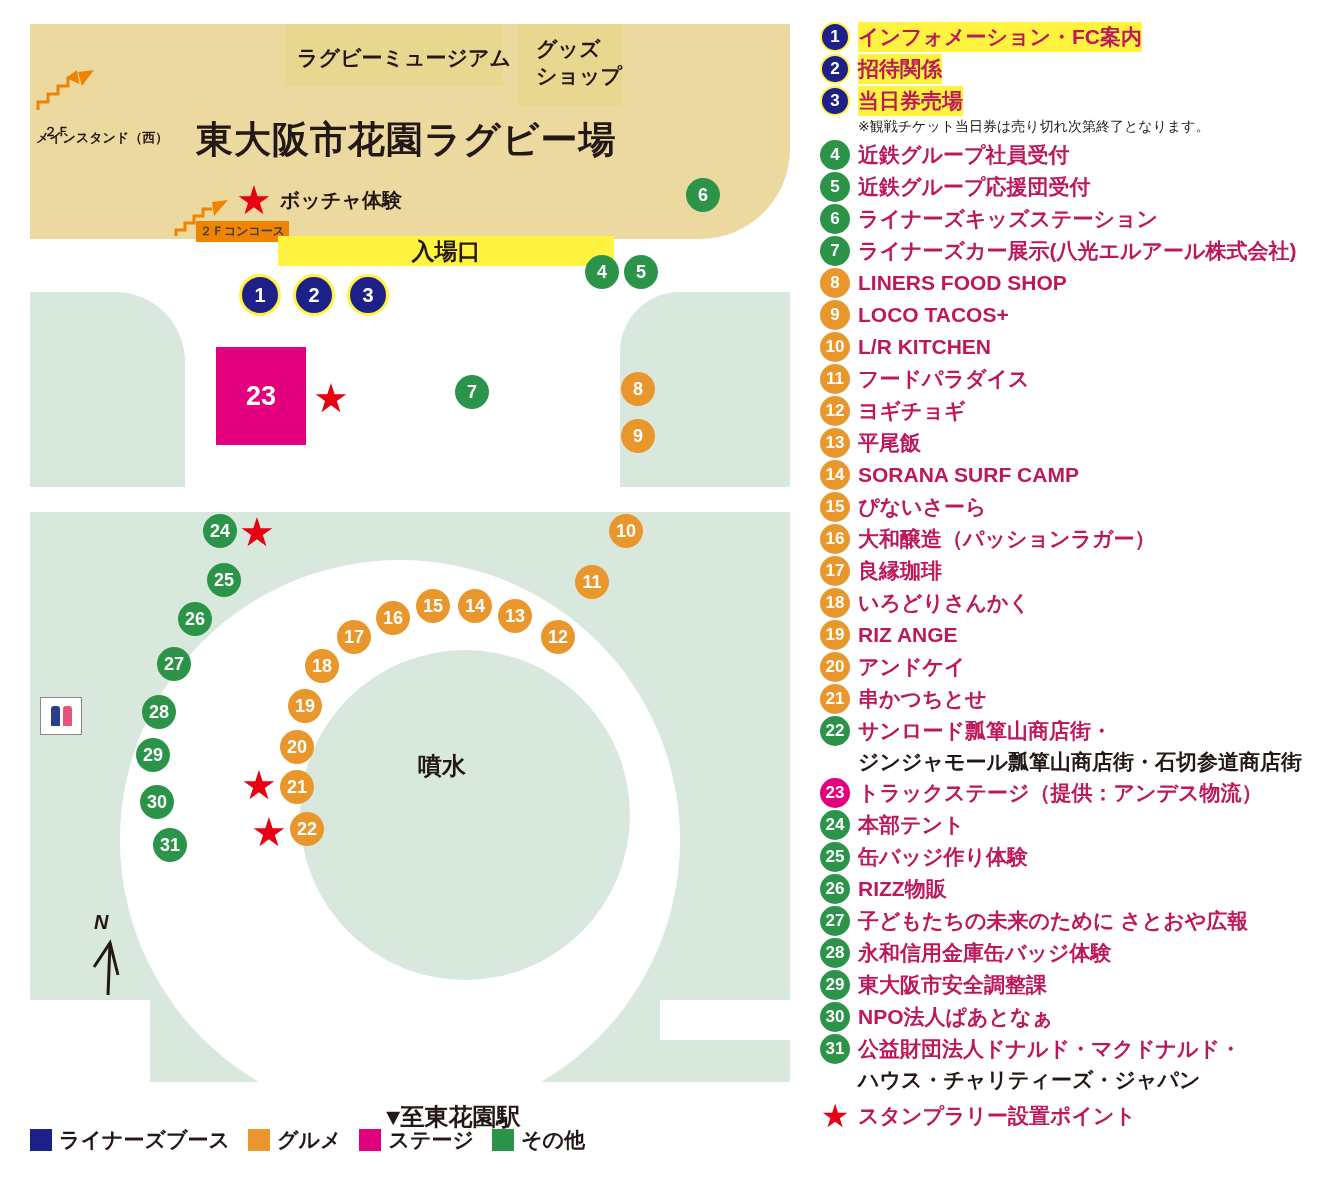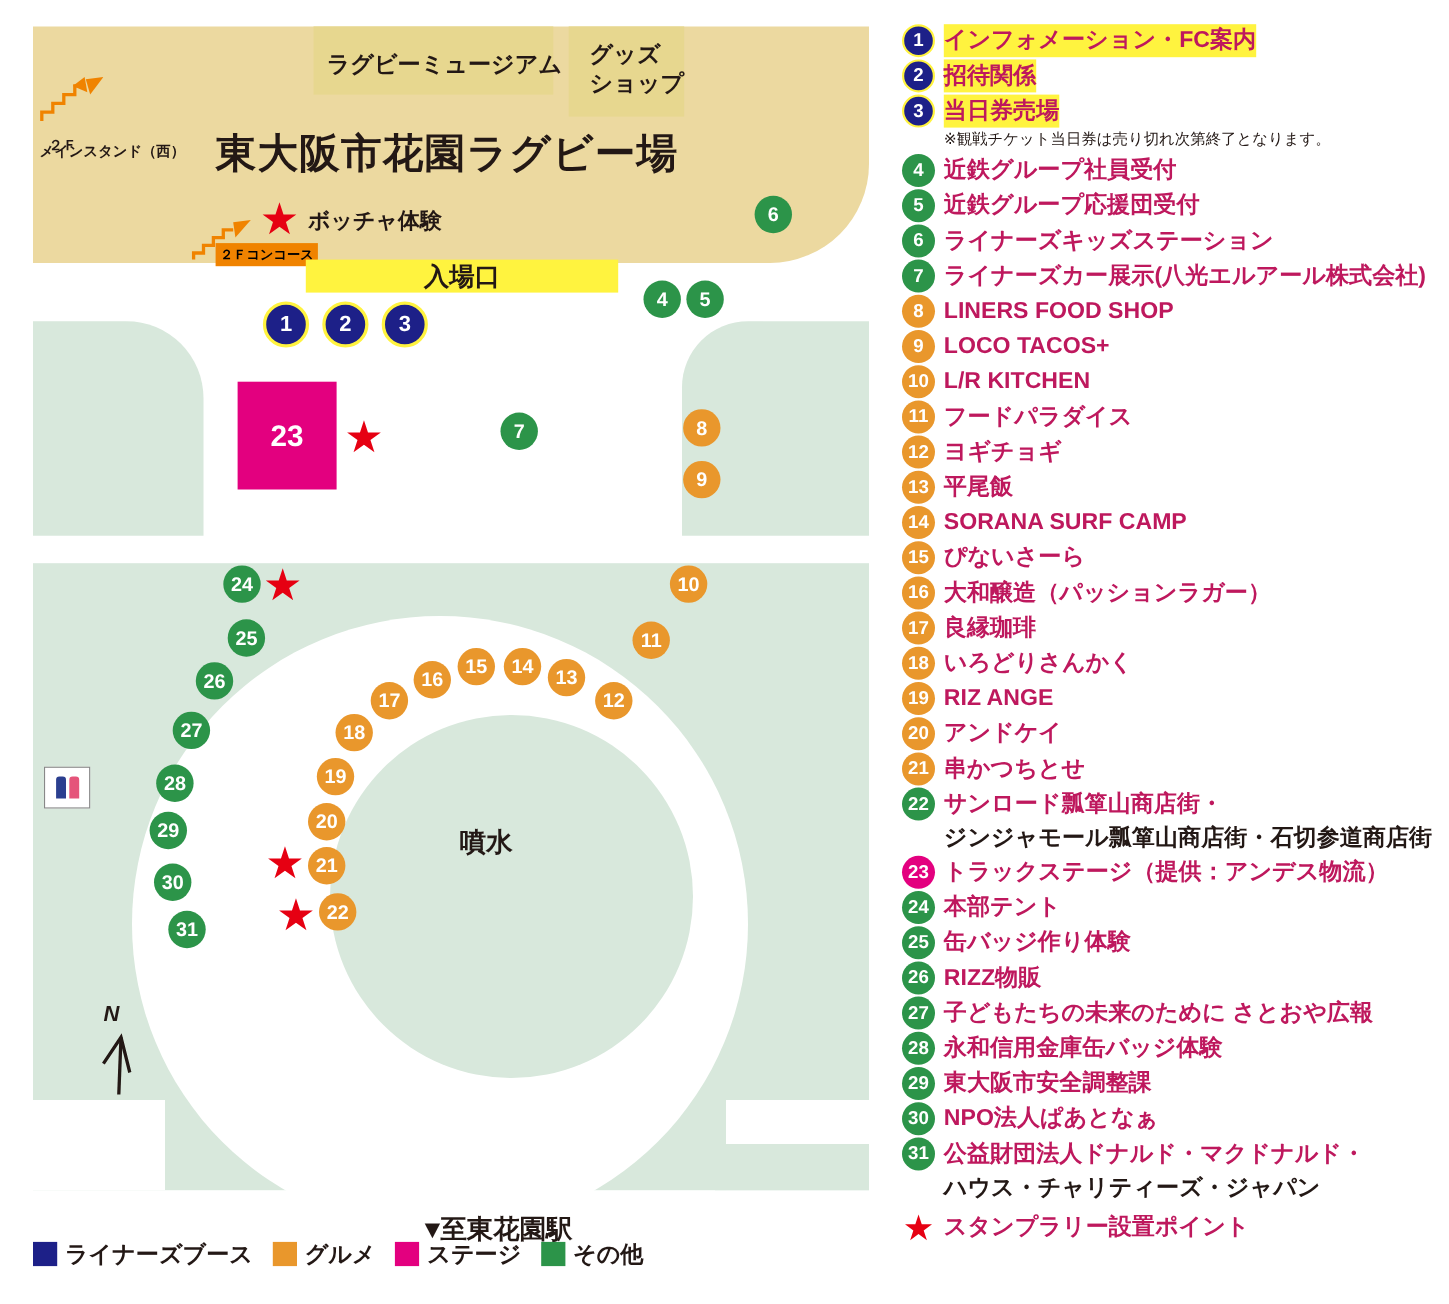--- a/index.html
+++ b/index.html
@@ -105,21 +105,21 @@
     color:#231815;
     font-size:13px;
     font-weight:bold;
     text-align:center;
     line-height:15px;
     white-space:nowrap;
   }
   .concourse-label{
     position:absolute;
     background:#f08300;
-    color:#000000;
+    color:#404040;
     font-size:12px;font-weight:bold;
     padding:2px 4px;
     white-space:nowrap;
   }
 
   
   .toilet{
     position:absolute;
     width:40px;height:36px;
     border:1px solid #888;
@@ -219,21 +219,21 @@
 
   <svg style="position:absolute;left:172px;top:196px;" width="60" height="44">
     <path d="M4,40 L4,34 L13,34 L13,27 L22,27 L22,20 L31,20 L31,13 L40,13" fill="none" stroke="#f08300" stroke-width="3"></path>
     <path d="M42,20 L56,4 L40,6 Z" fill="#f08300"></path>
   </svg>
   <div class="concourse-label" style="left:196px;top:221px;">２Ｆコンコース</div>
 
   <div class="star" style="left:234px;top:180px;">★</div>
   <div class="label-plain" style="left:280px;top:187px;font-size:20px;">ボッチャ体験</div>
 
-  <div class="entrance-band" style="left:278px;top:236px;width:284px;height:30px;">入場口</div>
+  <div class="entrance-band" style="left:278px;top:236px;width:336px;height:30px;">入場口</div>
 
   <div class="stage-box" style="left:216px;top:347px;width:90px;height:98px;">23</div>
   <div class="star" style="left:311px;top:378px;">★</div>
 
   <div class="fountain-label" style="left:418px;top:750px;">噴水</div>
 
   <div class="toilet" style="left:40px;top:697px;">
     <div class="m"></div>
       <div class="f"></div>
   </div>

